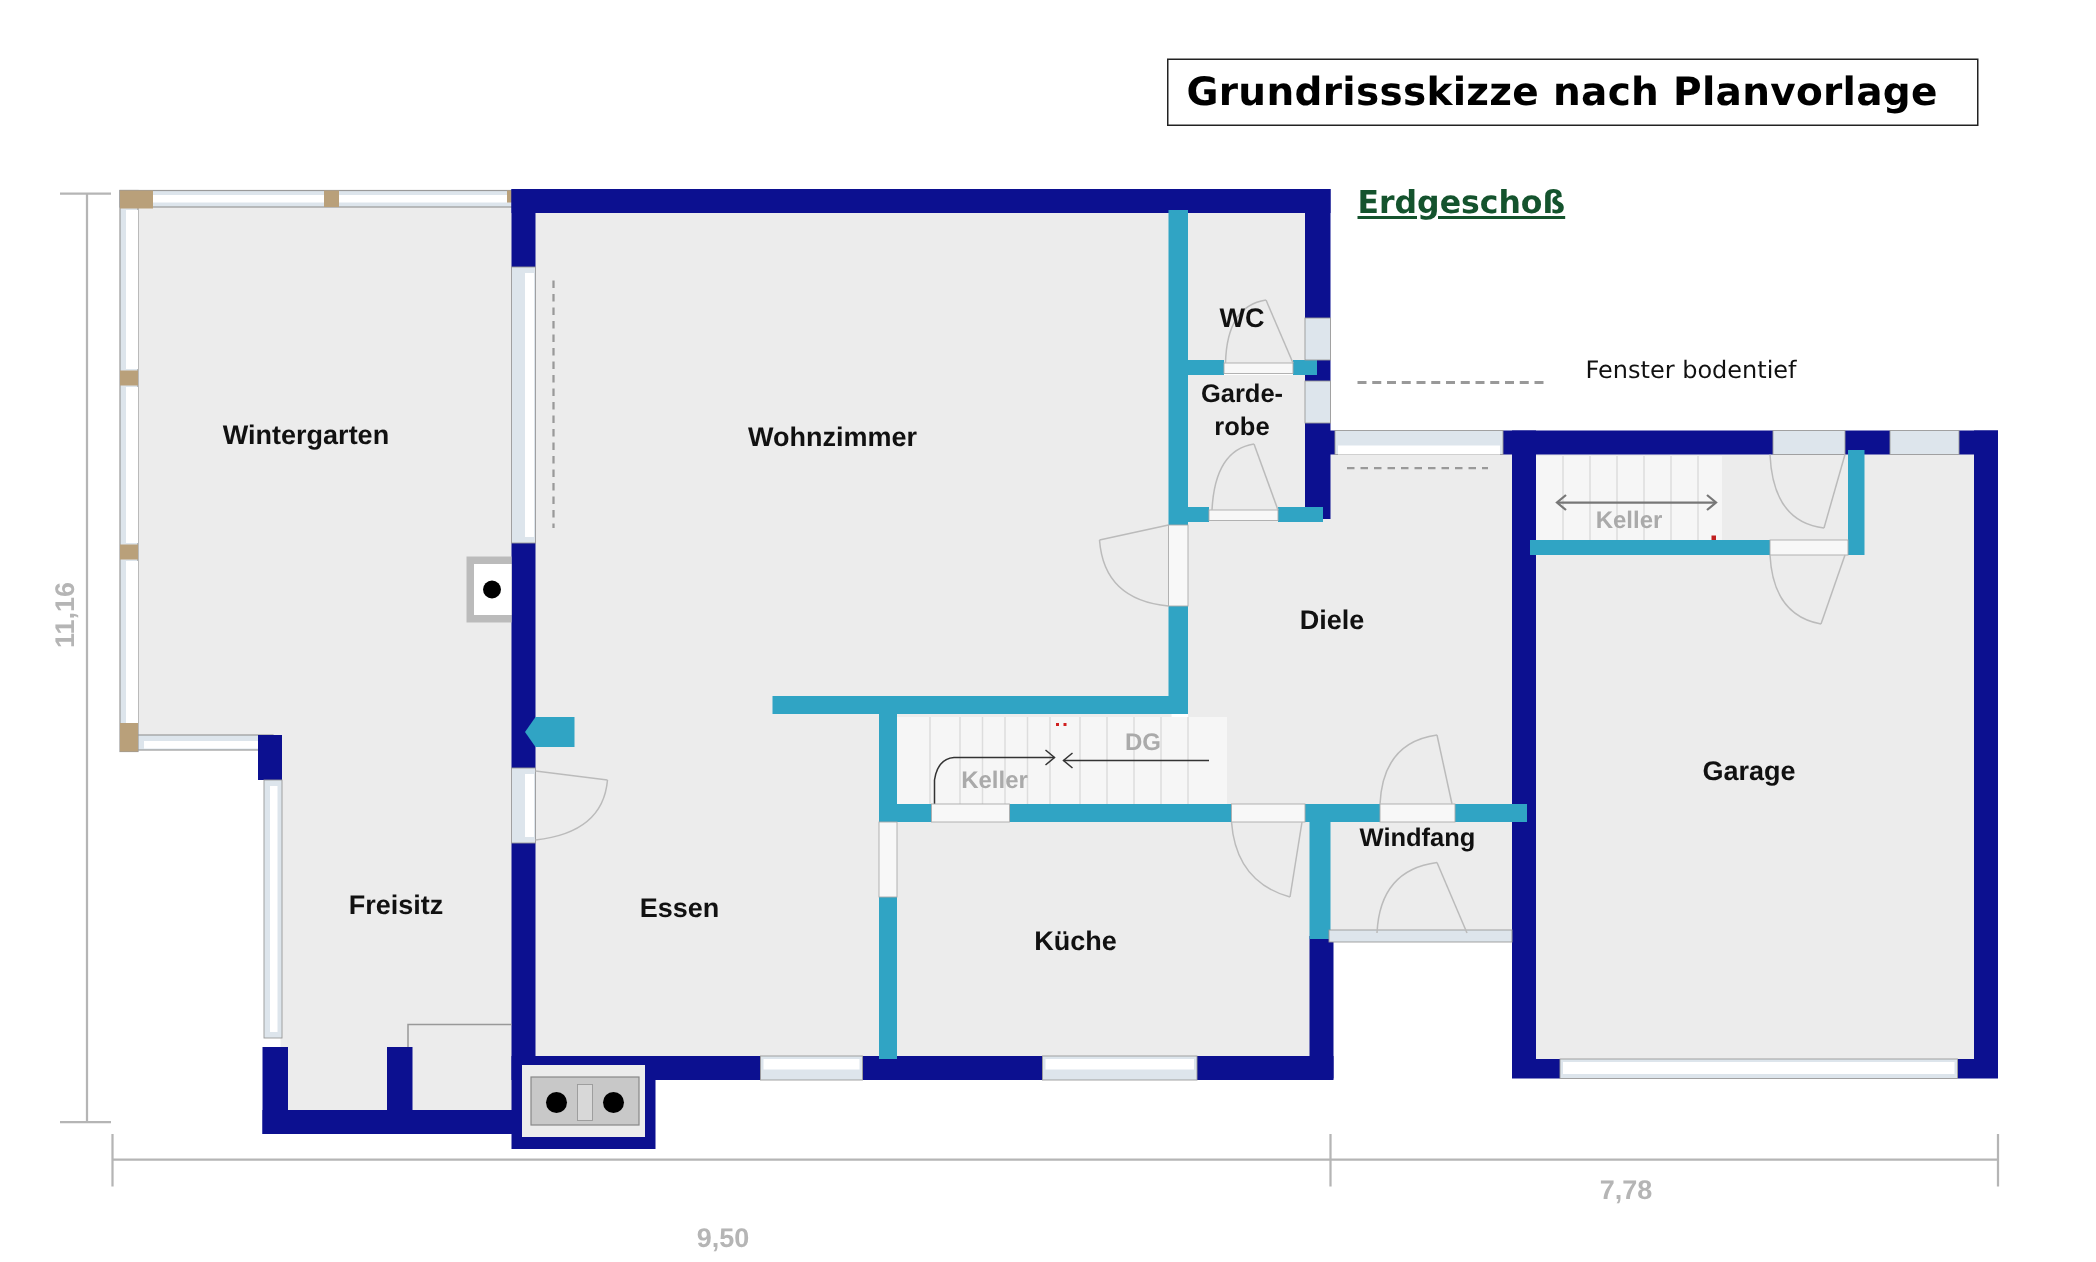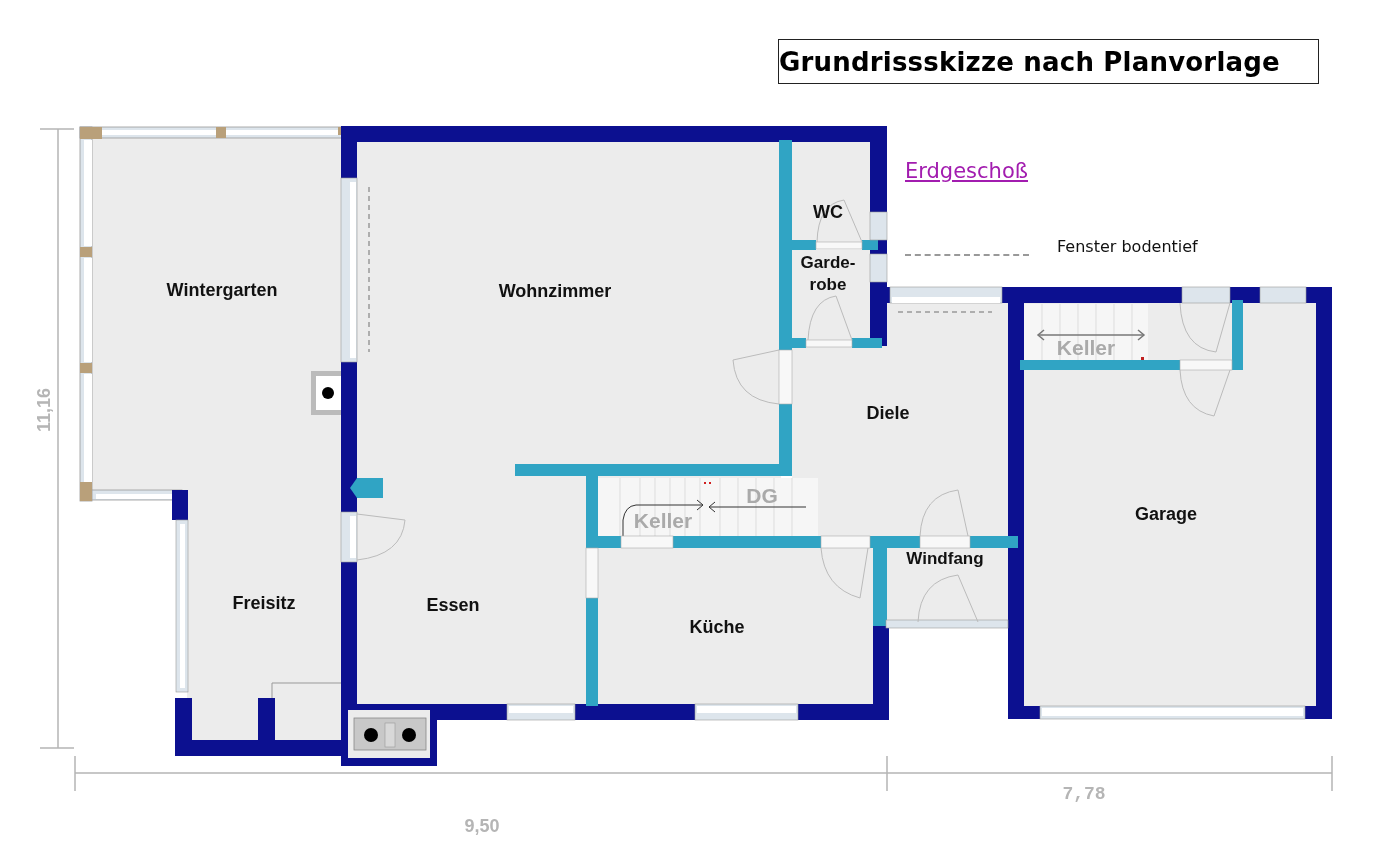--- a/index.html
+++ b/index.html
@@ -1,25 +1,25 @@
 <!DOCTYPE html>
 <html><head>
 <meta charset="utf-8">
 <style>
   html, body { margin:0; padding:0; background:#ffffff; }
   body { width:1397px; height:841px; position:relative; overflow:hidden; font-family:"Liberation Sans", sans-serif; }
   #plan { position:absolute; left:0; top:0; width:1397px; height:841px; }
-  .title-box { position:absolute; left:778px; top:39px; width:541px; height:45px; border:1.5px solid #222; box-sizing:border-box; display:flex; align-items:center; padding-left:0; font-family:"DejaVu Sans", sans-serif; font-weight:bold; font-size:26px; color:#000; letter-spacing:0.2px; }
-  .floor-label { position:absolute; left:905px; top:123px; font-family:"DejaVu Sans", sans-serif; font-weight:normal; font-size:21px; text-decoration:underline; color:#a21caf;margin-top:36px; }
+  .title-box { position:absolute; left:778px; top:39px; width:541px; height:45px; border:1.5px solid #222; box-sizing:border-box; display:flex; align-items:center; padding-left:12px; font-family:"DejaVu Sans", sans-serif; font-weight:bold; font-size:26px; color:#000; letter-spacing:0.2px; }
+  .floor-label { position:absolute; left:905px; top:123px; font-family:"DejaVu Sans", sans-serif; font-weight:bold; font-size:21px; text-decoration:underline; color:#14532d; }
   .legend { position:absolute; left:905px; top:237px; display:flex; align-items:flex-end; }
   .legend-line { width:124px; border-top:2px dashed #999; margin-right:28px; }
   .legend-text { font-family:"DejaVu Sans", sans-serif; font-size:16px; color:#111; }
   .room-label { position:absolute; font-weight:bold; font-size:18px; color:#111; text-align:center; white-space:nowrap; line-height:22px; transform:translate(-50%,-50%); }
   .room-label.multi { white-space:normal; width:80px; font-size:17px; }
-  .stair-label { position:absolute; font-weight:bold; font-size:21px; color:#aaaaaa; transform:translate(-50%,-50%); white-space:nowrap; }
+  .stair-label { position:absolute; font-weight:bold; font-size:16px; color:#aaaaaa; transform:translate(-50%,-50%); white-space:nowrap; }
   .dim-label { position:absolute; font-size:18px; color:#b5b5b5; font-weight:bold; transform:translate(-50%,-50%); white-space:nowrap; }
   .dim-label.vert { transform:translate(-50%,-50%) rotate(-90deg); }
 </style>
 </head>
 <body>
 
 <svg id="plan" viewBox="0 0 1397 841" xmlns="http://www.w3.org/2000/svg">
 
   <g fill="#ececec">
     <rect x="92" y="138" width="252" height="354"></rect>
@@ -240,30 +240,30 @@
 </svg>
 
 <div class="title-box">Grundrissskizze nach Planvorlage</div>
 <div class="floor-label">Erdgeschoß</div>
 
 <div class="legend">
   <div class="legend-line"></div>
   <div class="legend-text">Fenster bodentief</div>
 </div>
 
-<div class="room-label" style="left:222px;top:290px;">Wintergarten</div>
+<div class="room-label" style="left:204px;top:290px;">Wintergarten</div>
 <div class="room-label" style="left:555px;top:291px;">Wohnzimmer</div>
 <div class="room-label" style="left:828px;top:170px;margin-top:42px;">WC</div>
 <div class="room-label multi" style="left:828px;top:274px;">Garde-robe</div>
 <div class="room-label" style="left:888px;top:413px;">Diele</div>
 <div class="room-label" style="left:1166px;top:514px;">Garage</div>
 <div class="room-label" style="left:945px;top:559px;font-size:17px;">Windfang</div>
 <div class="room-label" style="left:264px;top:603px;text-align:center;">Freisitz</div>
 <div class="room-label" style="left:453px;top:605px;">Essen</div>
 <div class="room-label" style="left:717px;top:584px;margin-top:43px;">Küche</div>
 
 <div class="stair-label" style="left:663px;top:521px;">Keller</div>
 <div class="stair-label" style="left:762px;top:496px;">DG</div>
 <div class="stair-label" style="left:1086px;top:348px;">Keller</div>
 
 <div class="dim-label vert" style="left:44px;top:410px;">11,16</div>
 <div class="dim-label" style="left:482px;top:796px;margin-top:30px;">9,50</div>
-<div class="dim-label" style="left:1084px;top:794px;font-family:Liberation Mono, monospace;">7,78</div>
+<div class="dim-label" style="left:1084px;top:794px;">7,78</div>
 
 </body></html>

